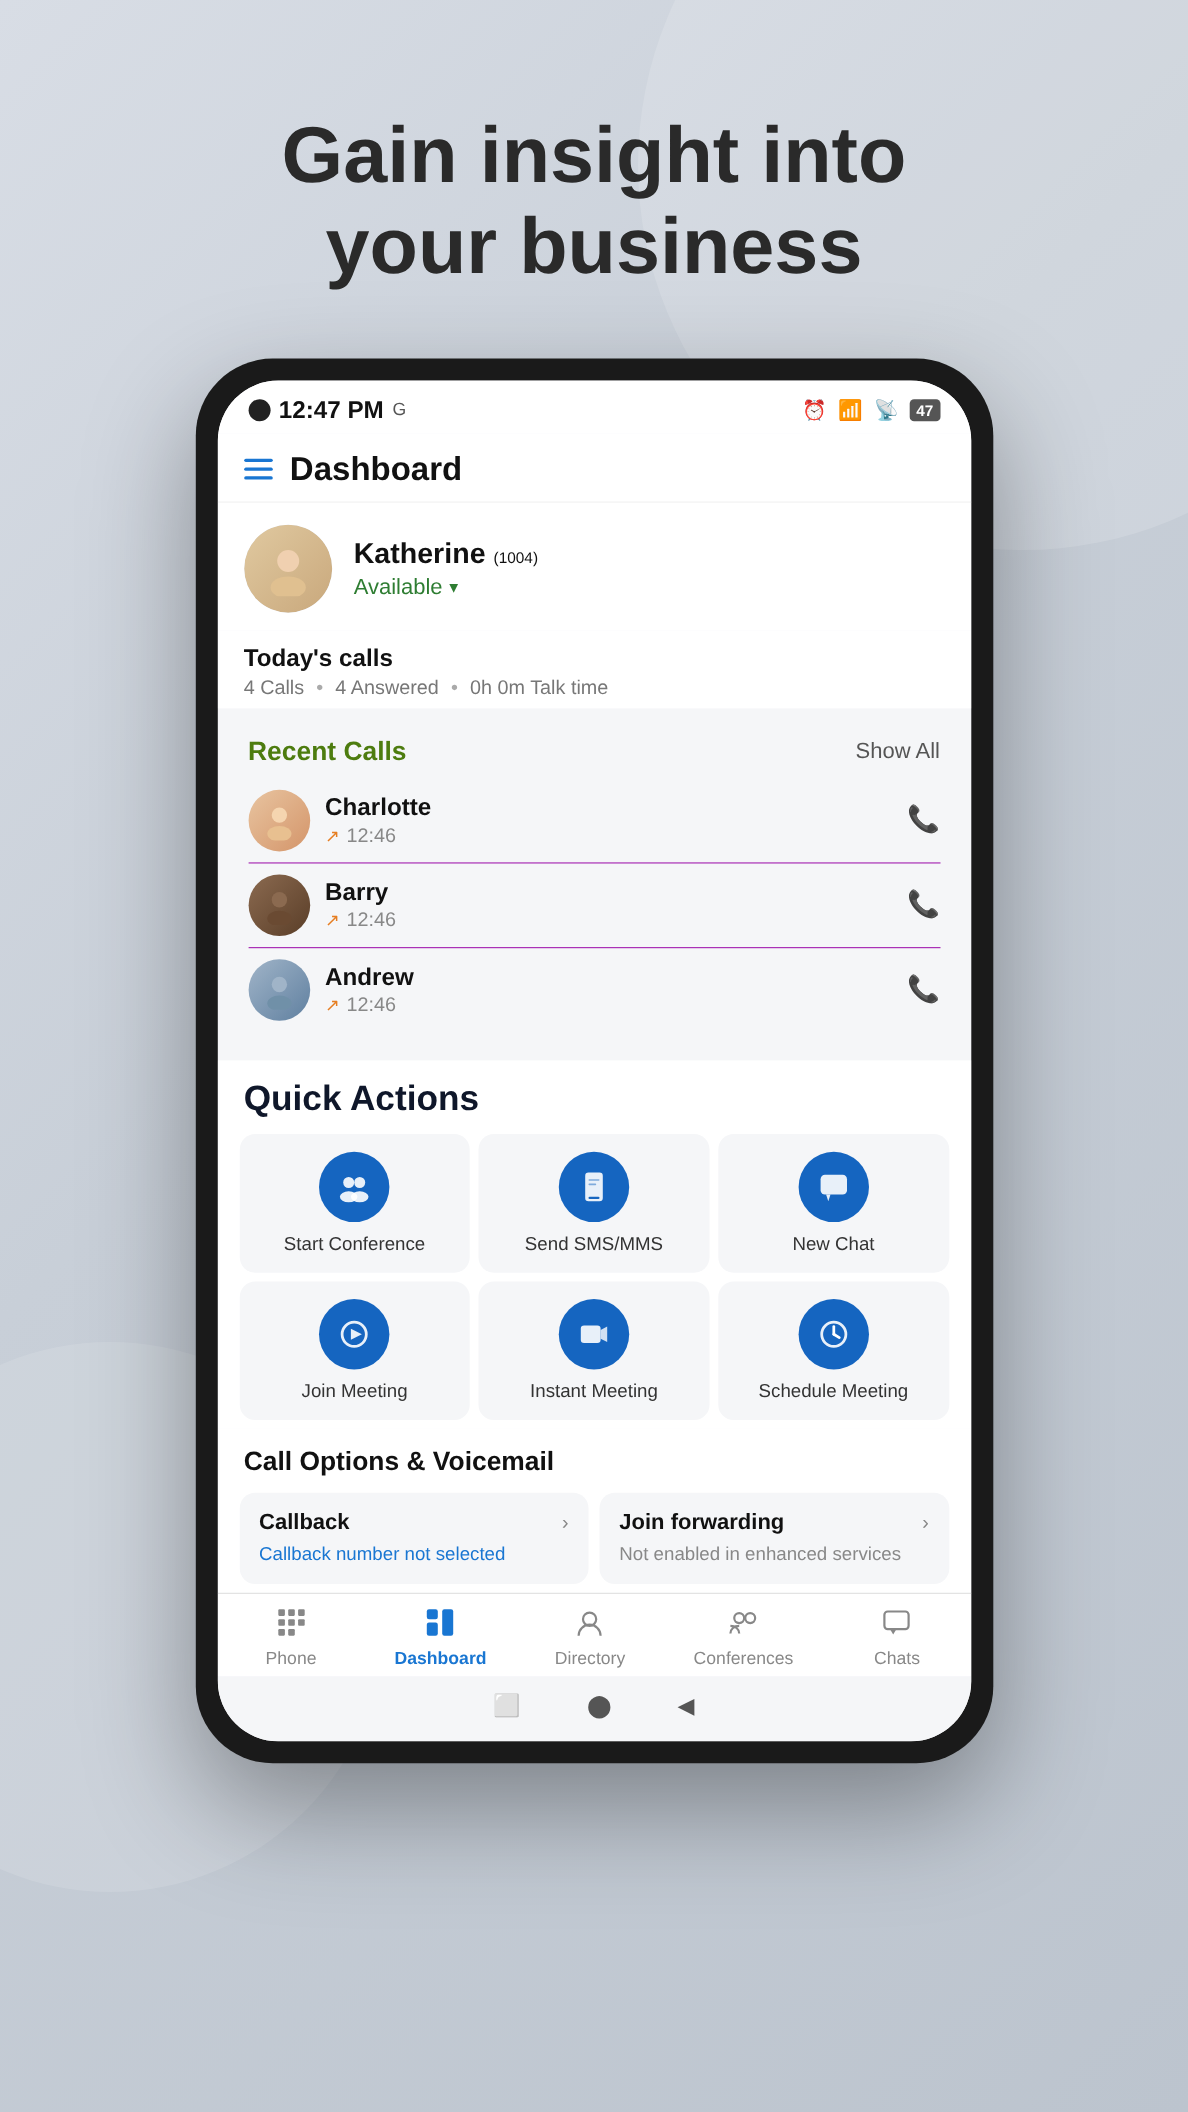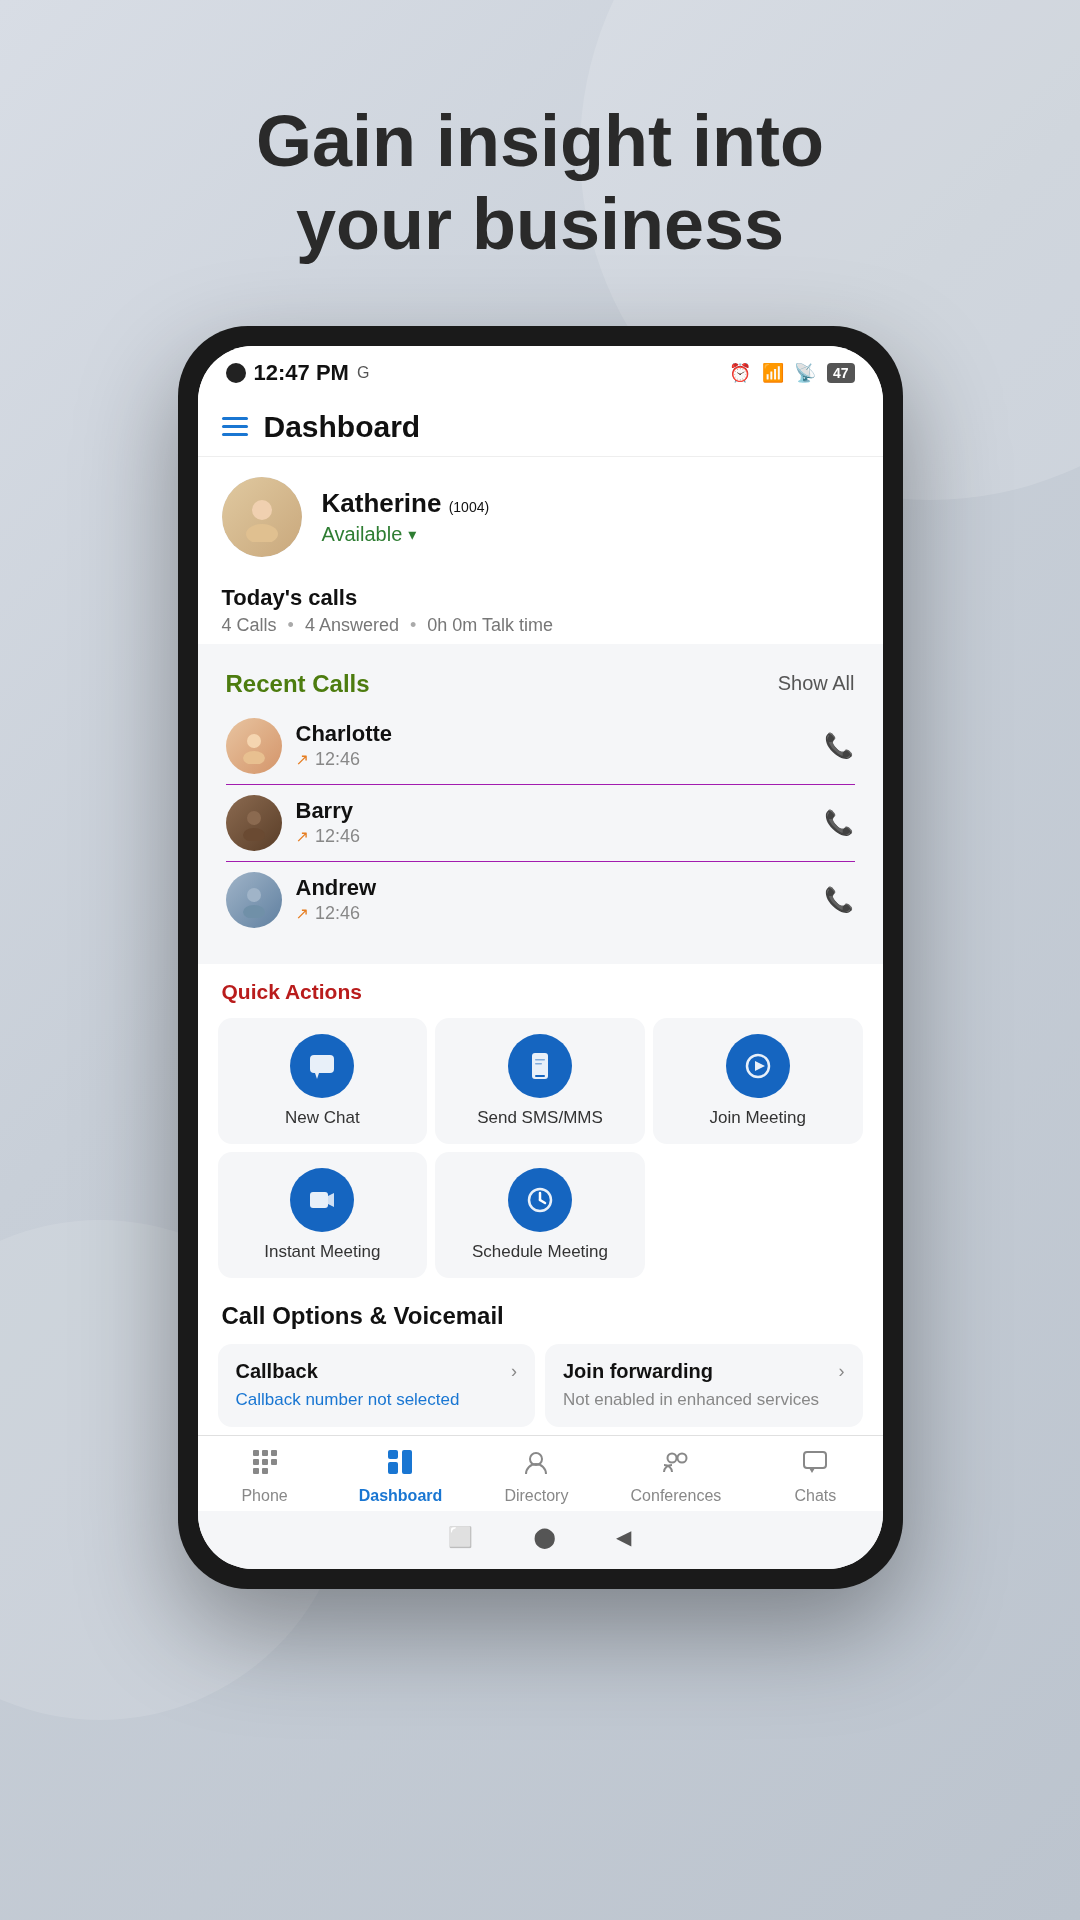--- a/index.html
+++ b/index.html
@@ -294,23 +294,23 @@
       font-size: 24px;
       cursor: pointer;
     }
 
     
     .quick-actions-section {
       background: #fff;
       padding: 16px 16px 8px;
     }
     .qa-title {
-      font-size: 21px;
+      font-size: 32px;
       font-weight: 700;
-      color: #b91c1c;
+      color: #0f172a;
       margin-bottom: 14px;
       padding: 0 8px;
     }
     .qa-grid {
       display: grid;
       grid-template-columns: 1fr 1fr 1fr;
       gap: 8px;
       padding: 0 4px;
     }
     .qa-item {
@@ -564,41 +564,52 @@
           </div>
         </div>
         <span class="call-phone-icon">📞</span>
       </div>
     </div>
 
     <div class="quick-actions-section">
       <div class="qa-title">Quick Actions</div>
       <div class="qa-grid">
 
-
         <div class="qa-item">
           <div class="qa-icon-circle">
             <svg width="34" height="34" viewBox="0 0 34 34" fill="none">
-                <rect x="5" y="6" width="24" height="18" rx="4" fill="white" opacity="0.9"></rect>
-                <polygon points="10,24 14,24 12,30" fill="white" opacity="0.9"></polygon>
+                <circle cx="12" cy="13" r="5" fill="white" opacity="0.9"></circle>
+                <circle cx="22" cy="13" r="5" fill="white" opacity="0.9"></circle>
+                <ellipse cx="12" cy="26" rx="8" ry="5" fill="white" opacity="0.9"></ellipse>
+                <ellipse cx="22" cy="26" rx="8" ry="5" fill="white" opacity="0.9"></ellipse>
               </svg>
           </div>
-          <span class="qa-label">New Chat</span>
+          <span class="qa-label">Start Conference</span>
         </div>
 
         <div class="qa-item">
           <div class="qa-icon-circle">
             <svg width="34" height="34" viewBox="0 0 34 34" fill="none">
                 <rect x="9" y="4" width="16" height="26" rx="3" fill="white" opacity="0.9"></rect>
                 <rect x="12" y="26" width="10" height="2" rx="1" fill="#1565c0"></rect>
                 <rect x="12" y="10" width="10" height="1.5" rx="0.75" fill="#1565c0" opacity="0.5"></rect>
                 <rect x="12" y="14" width="7" height="1.5" rx="0.75" fill="#1565c0" opacity="0.5"></rect>
               </svg>
           </div>
           <span class="qa-label">Send SMS/MMS</span>
+        </div>
+
+        <div class="qa-item">
+          <div class="qa-icon-circle">
+            <svg width="34" height="34" viewBox="0 0 34 34" fill="none">
+                <rect x="5" y="6" width="24" height="18" rx="4" fill="white" opacity="0.9"></rect>
+                <polygon points="10,24 14,24 12,30" fill="white" opacity="0.9"></polygon>
+              </svg>
+          </div>
+          <span class="qa-label">New Chat</span>
         </div>
 
         <div class="qa-item">
           <div class="qa-icon-circle">
             <svg width="34" height="34" viewBox="0 0 34 34" fill="none">
                 <circle cx="17" cy="17" r="11" stroke="white" stroke-width="2.5" fill="none" opacity="0.9"></circle>
                 <polygon points="14,12 24,17 14,22" fill="white" opacity="0.9"></polygon>
               </svg>
           </div>
           <span class="qa-label">Join Meeting</span>

